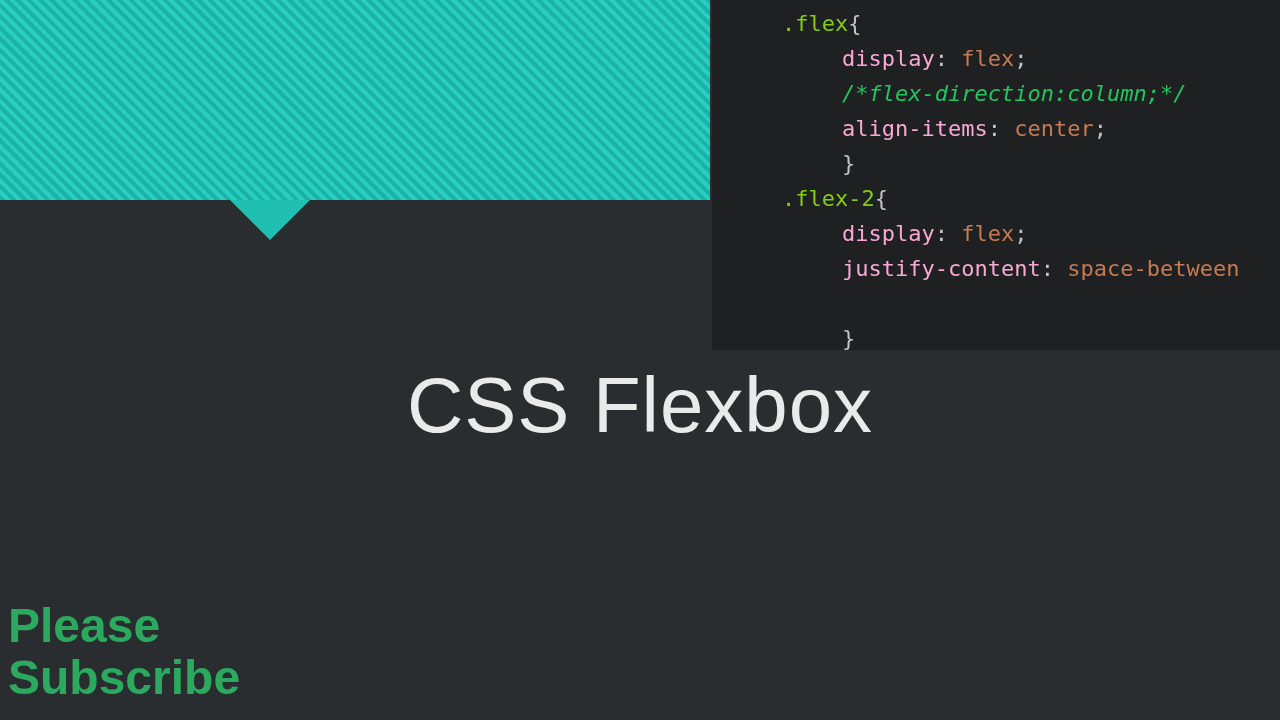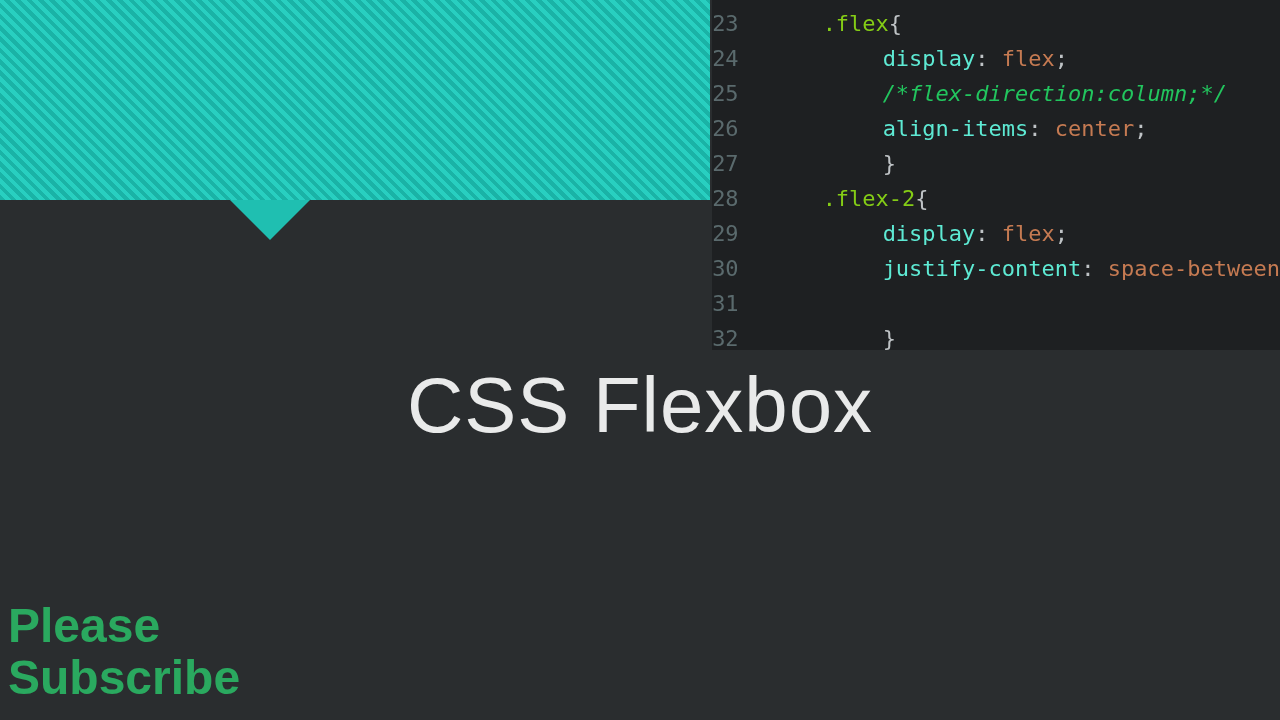--- a/index.html
+++ b/index.html
@@ -65,21 +65,21 @@
     padding: 6px 0 6px 10px;
     color: #c8cdd0;
     white-space: pre;
   }
   .code .line { display: block; height: 35px; }
 
   .indent1 { padding-left: 60px; }
   .indent2 { padding-left: 120px; }
 
   .sel  { color: #84cc16; }   
-  .prop { color: #5eead4; }   
+  .prop { color: #f9a8d4; }   
   .val  { color: #c57a52; text-align: right; }   
   .cmt  { color: #22c55e; font-style: italic; }   
   .punc { color: #bfc3c6; }
 
   
   .title {
     position: absolute;
     top: 360px;
     left: 0;
     width: 100%;
@@ -102,32 +102,20 @@
     margin-top: 44px;
   }
 </style>
 </head>
 <body>
 
 <div class="banner"></div>
 <div class="banner-tail"></div>
 
 <div class="editor">
-  <div class="gutter" id="gutter">
-      <div>23</div>
-      <div>24</div>
-      <div>25</div>
-      <div>26</div>
-      <div>27</div>
-      <div>28</div>
-      <div>29</div>
-      <div>30</div>
-      <div>31</div>
-      <div>32</div>
-    </div>
   <div class="code" id="code"><span class="line indent1"><span class="sel">.flex</span><span class="punc">{</span></span><span class="line indent2"><span class="prop">display</span><span class="punc">: </span><span class="val">flex</span><span class="punc">;</span></span><span class="line indent2"><span class="cmt">/*flex-direction:column;*/</span></span><span class="line indent2"><span class="prop">align-items</span><span class="punc">: </span><span class="val">center</span><span class="punc">;</span></span><span class="line indent2"><span class="punc">}</span></span><span class="line indent1"><span class="sel">.flex-2</span><span class="punc">{</span></span><span class="line indent2"><span class="prop">display</span><span class="punc">: </span><span class="val">flex</span><span class="punc">;</span></span><span class="line indent2"><span class="prop">justify-content</span><span class="punc">: </span><span class="val">space-between</span></span><span class="line indent2"></span><span class="line indent2"><span class="punc">}</span></span></div>
 </div>
 
 <div class="title">CSS Flexbox</div>
 
 <div class="subscribe">
   <div>Please</div>
   <div>Subscribe</div>
 </div>
 

